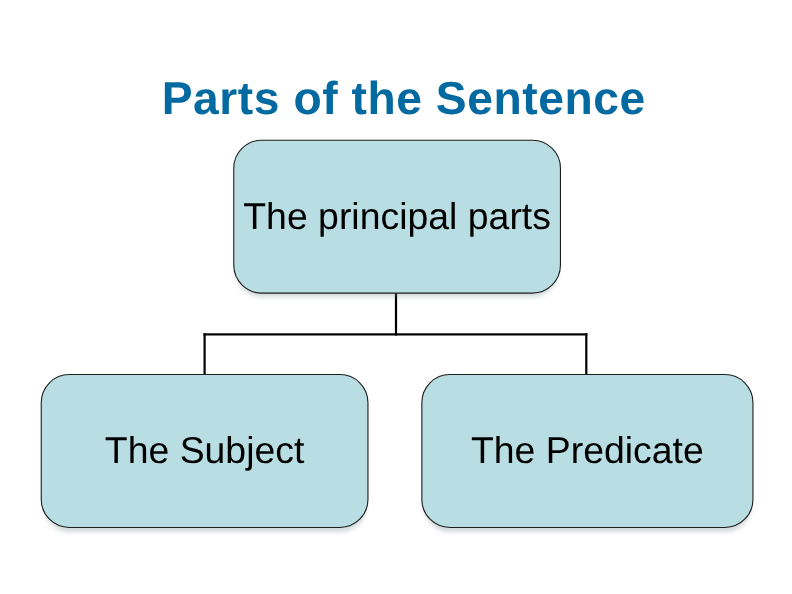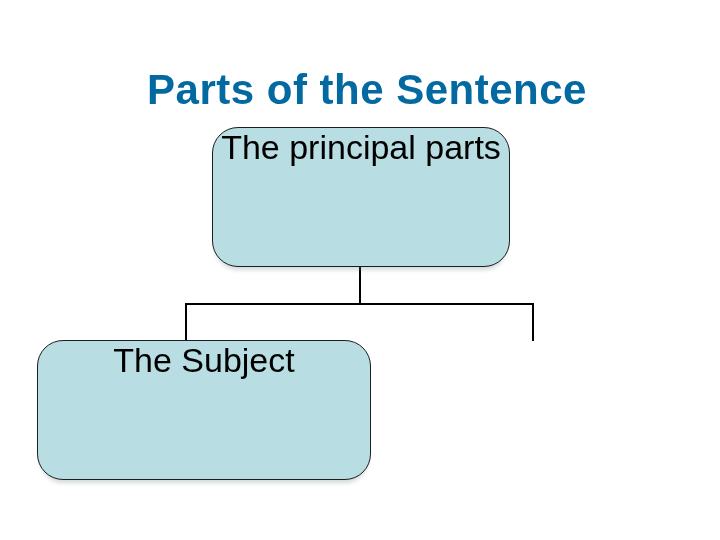--- a/index.html
+++ b/index.html
@@ -30,40 +30,40 @@
     color: #0369a1;
     letter-spacing: 0.5px;
     white-space: nowrap;
   }
   .node {
     position: absolute;
     background: #b8dde2;
     border: 1px solid #1e1e1e;
     border-radius: 26px;
     display: flex;
-    align-items: flex-start;
+    align-items: center;
     justify-content: center;
     box-shadow: 0 6px 4px -3px rgba(110, 130, 135, 0.30);
     box-sizing: border-box;
   }
   .node-label {
     font-size: 34px;
     color: #000000;
     white-space: nowrap;
   }
   .node-root {
     left: 212px;
     top: 127px;
     width: 298px;
     height: 140px;
   }
   .node-left {
     left: 37px;
     top: 340px;
-    width: 334px;
+    width: 298px;
     height: 140px;
   }
   .node-right {
     left: 383px;
     top: 340px;
     width: 302px;
     height: 140px;
   }
   .connector {
     position: absolute;
@@ -107,14 +107,17 @@
   <div class="connector conn-drop-right"></div>
 
   <div class="node node-root">
     <span class="node-label">The principal parts</span>
   </div>
 
   <div class="node node-left">
     <span class="node-label">The Subject</span>
   </div>
 
+  <div class="node node-right">
+    <span class="node-label">The Predicate</span>
+  </div>
 
 </div>
 
 </body></html>

